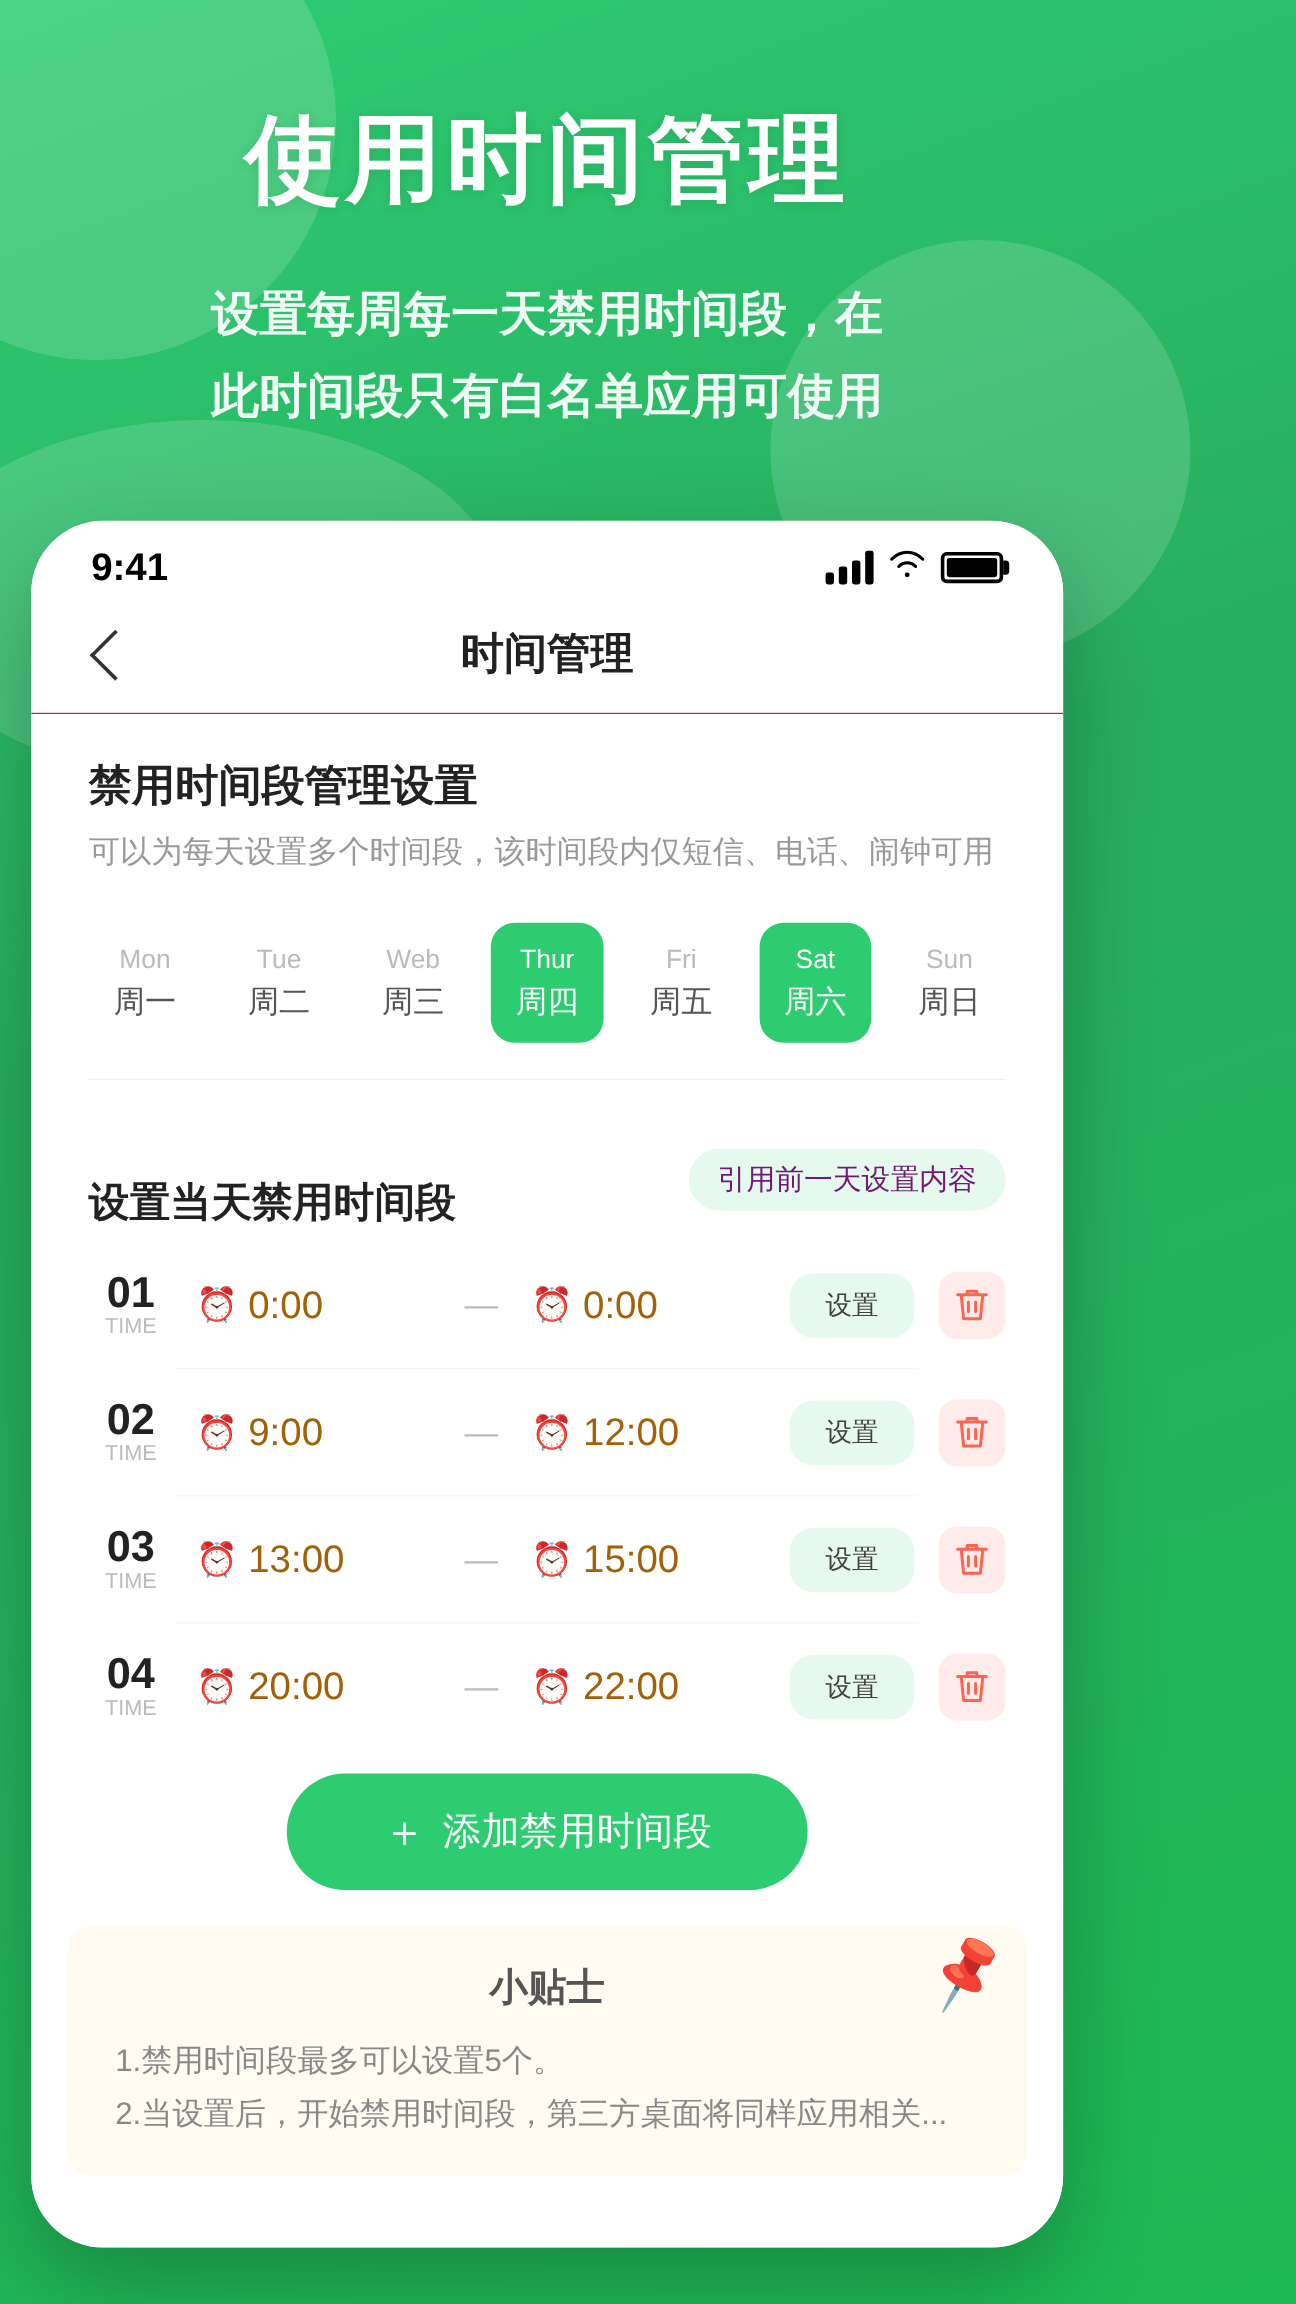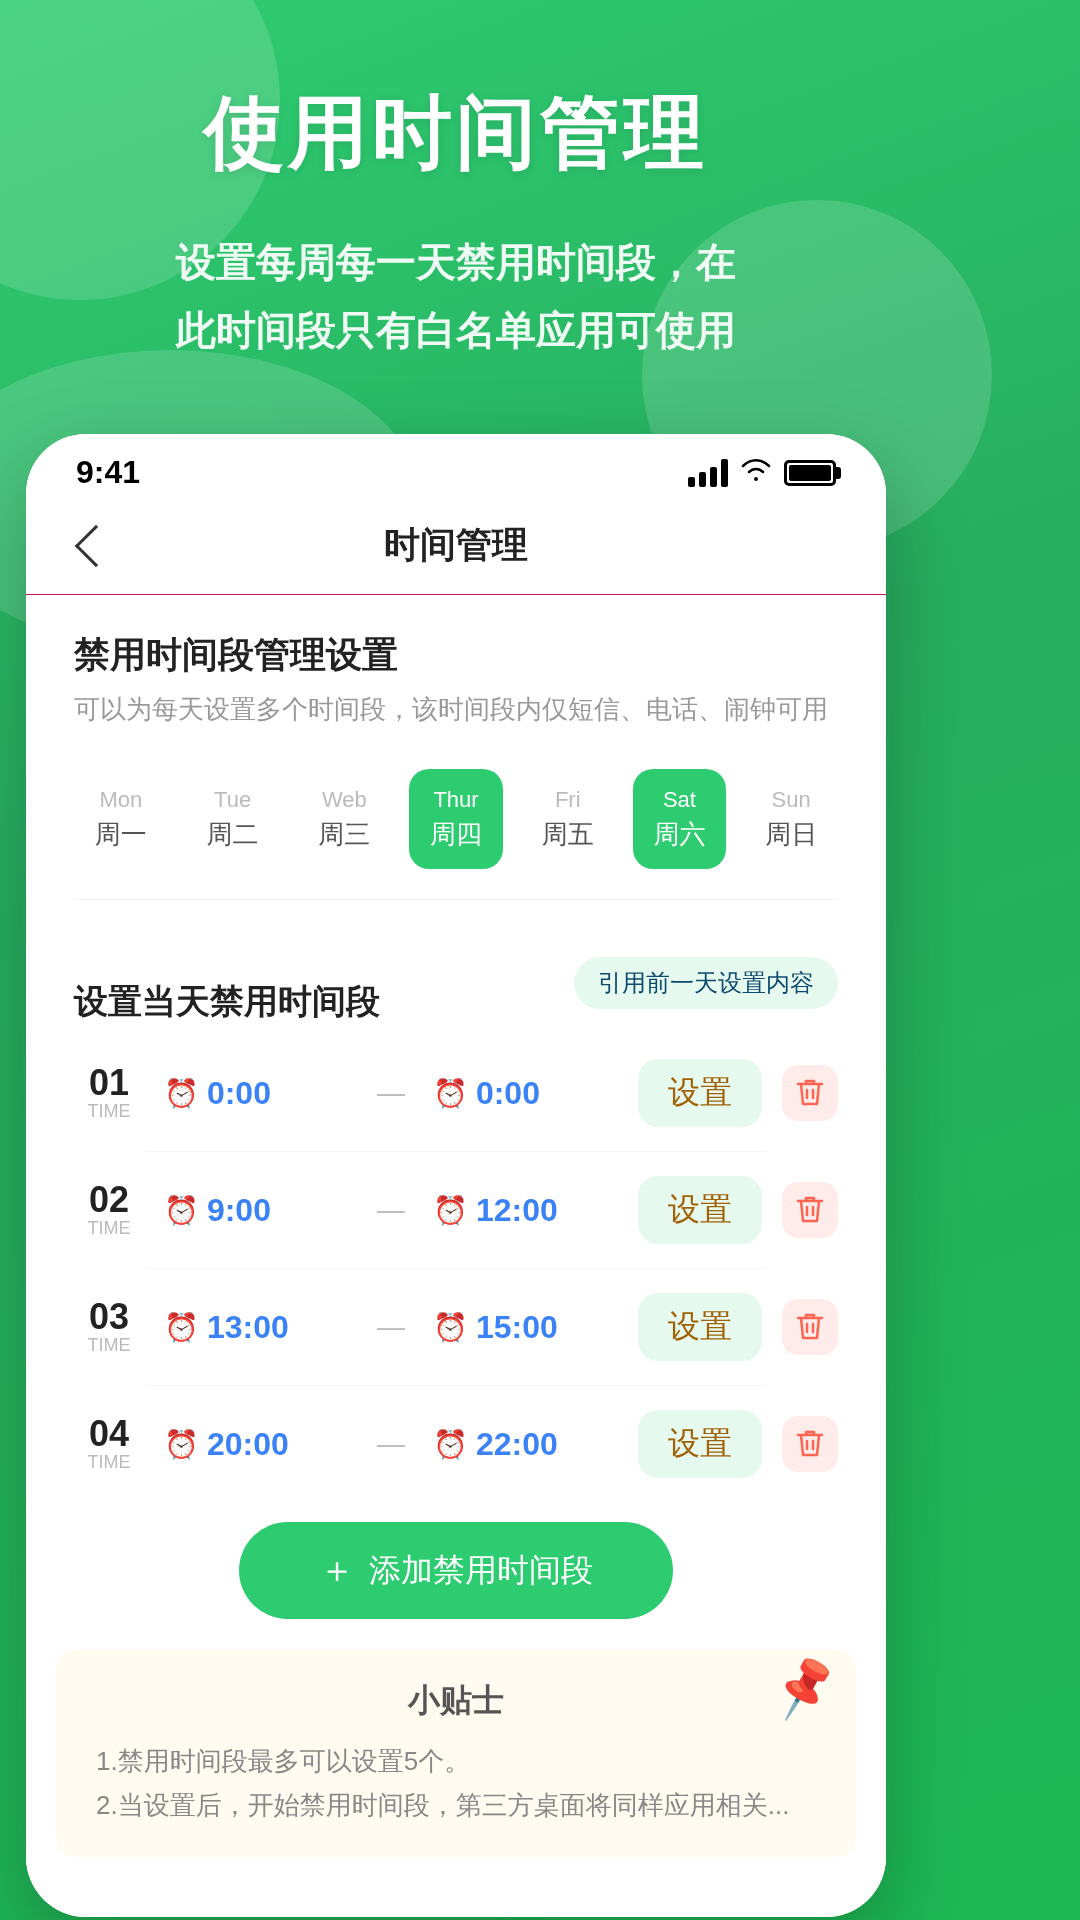--- a/index.html
+++ b/index.html
@@ -268,21 +268,21 @@
 
     .timeslot-title {
       font-size: 34px;
       font-weight: 700;
       color: #222;
       margin-top: 39px;
     }
 
     .ref-btn {
       background: rgba(46, 204, 113, 0.12);
-      color: #0c4a6e;
+      color: #701a75;
       font-size: 24px;
       padding: 10px 24px;
       border-radius: 30px;
       border: none;
       cursor: pointer;
     }
 
     
     .time-row {
       display: flex;
@@ -319,34 +319,34 @@
       flex: 1;
     }
 
     .clock-icon {
       font-size: 28px;
       color: #ccc;
     }
 
     .time-value {
       font-size: 32px;
-      color: #3b82f6;
-      font-weight: 700;
+      color: #a16207;
+      font-weight: 400;
     }
 
     .time-dash {
       font-size: 28px;
       color: #bbb;
       padding: 0 8px;
     }
 
     .set-btn {
       background: rgba(46, 204, 113, 0.12);
-      color: #a16207;
-      font-size: 32px;
+      color: #404040;
+      font-size: 22px;
       padding: 12px 30px;
       border-radius: 20px;
       border: none;
       cursor: pointer;
       font-weight: 500;
     }
 
     .delete-btn {
       background: rgba(255, 100, 80, 0.12);
       color: #ff6450;

